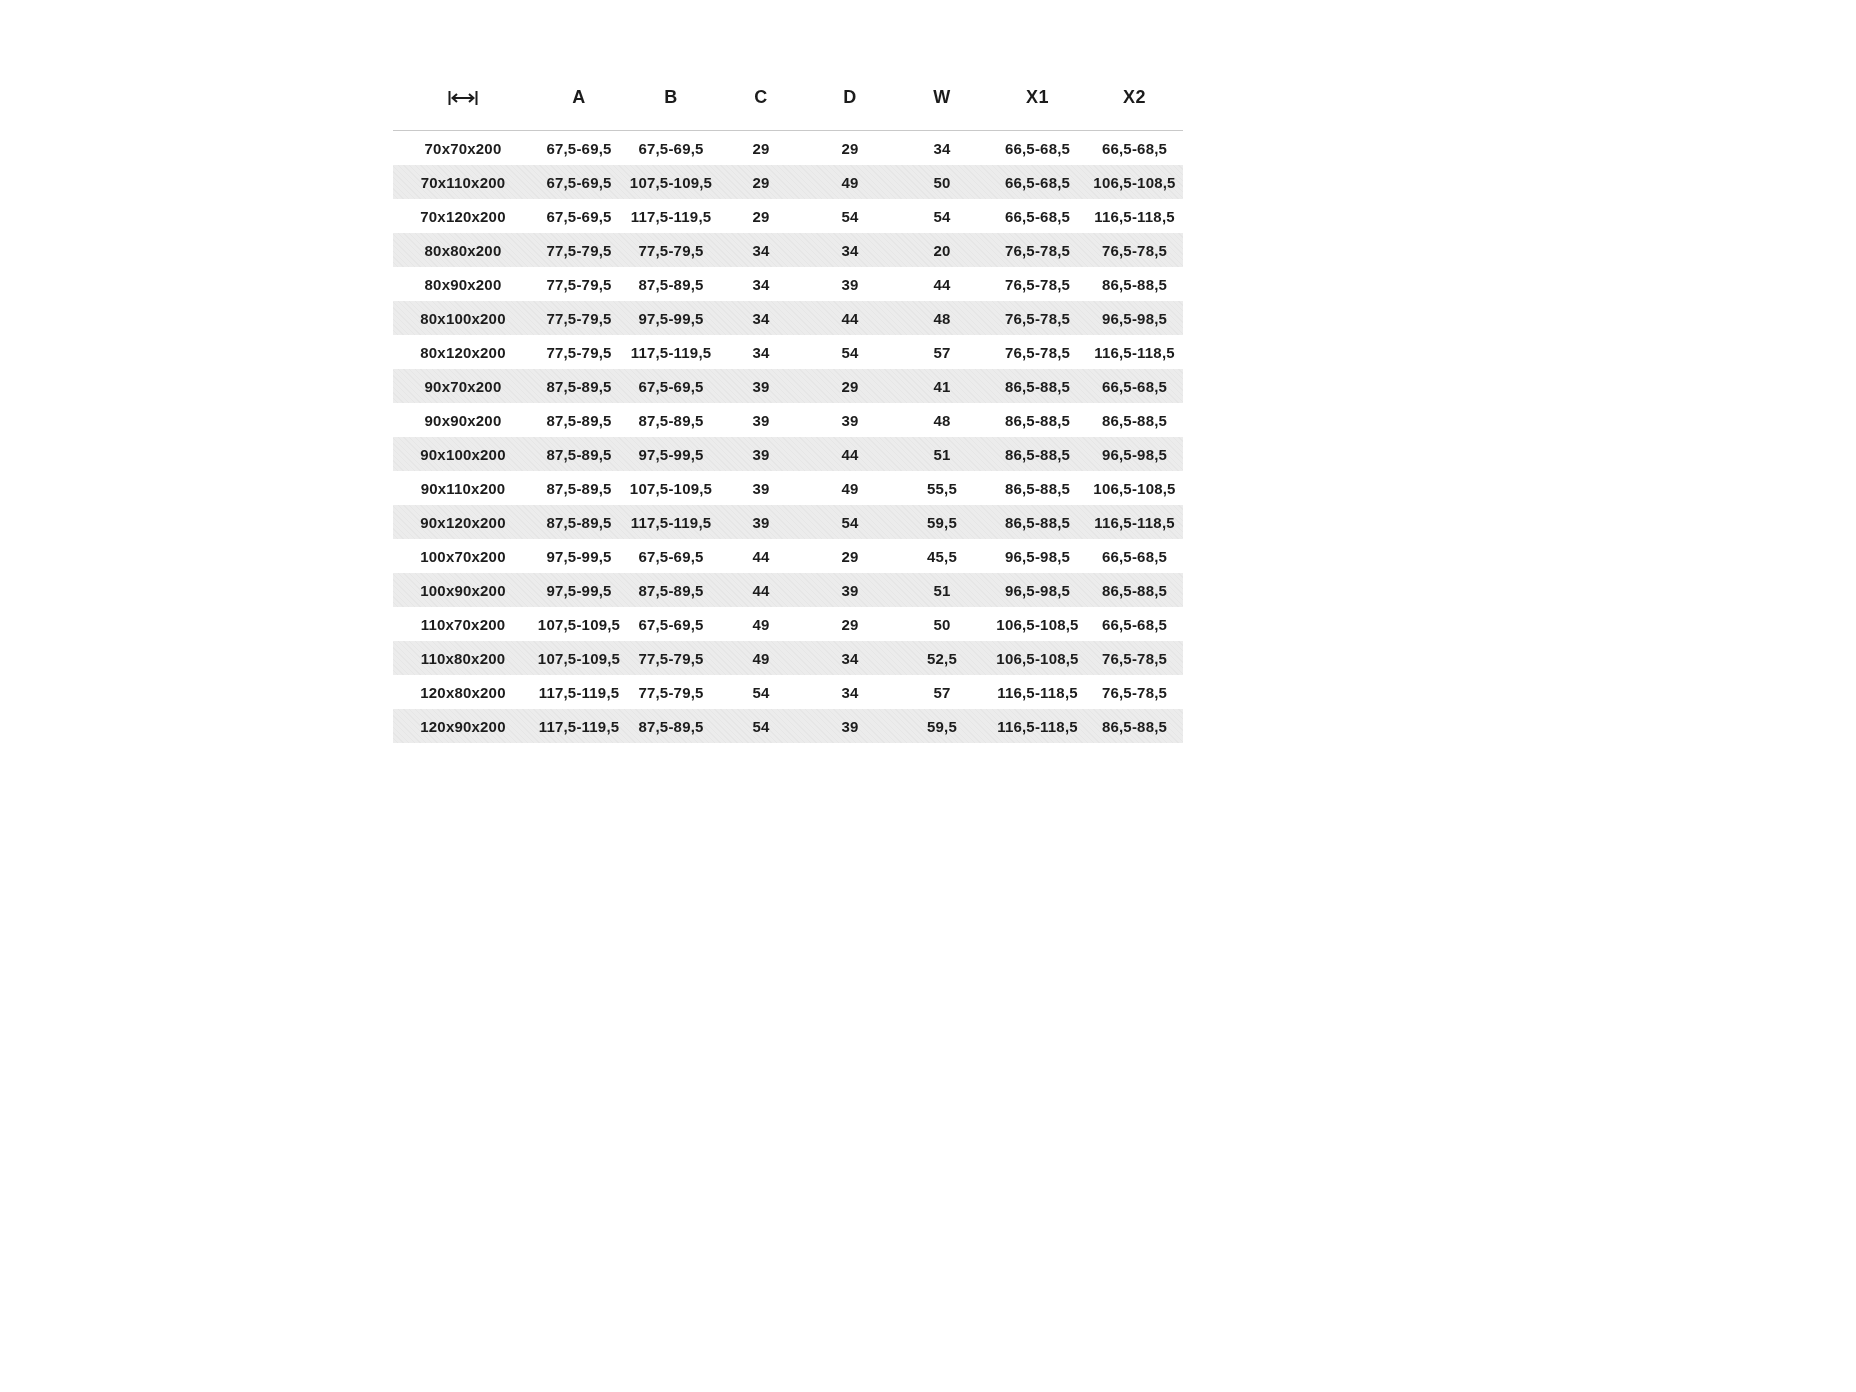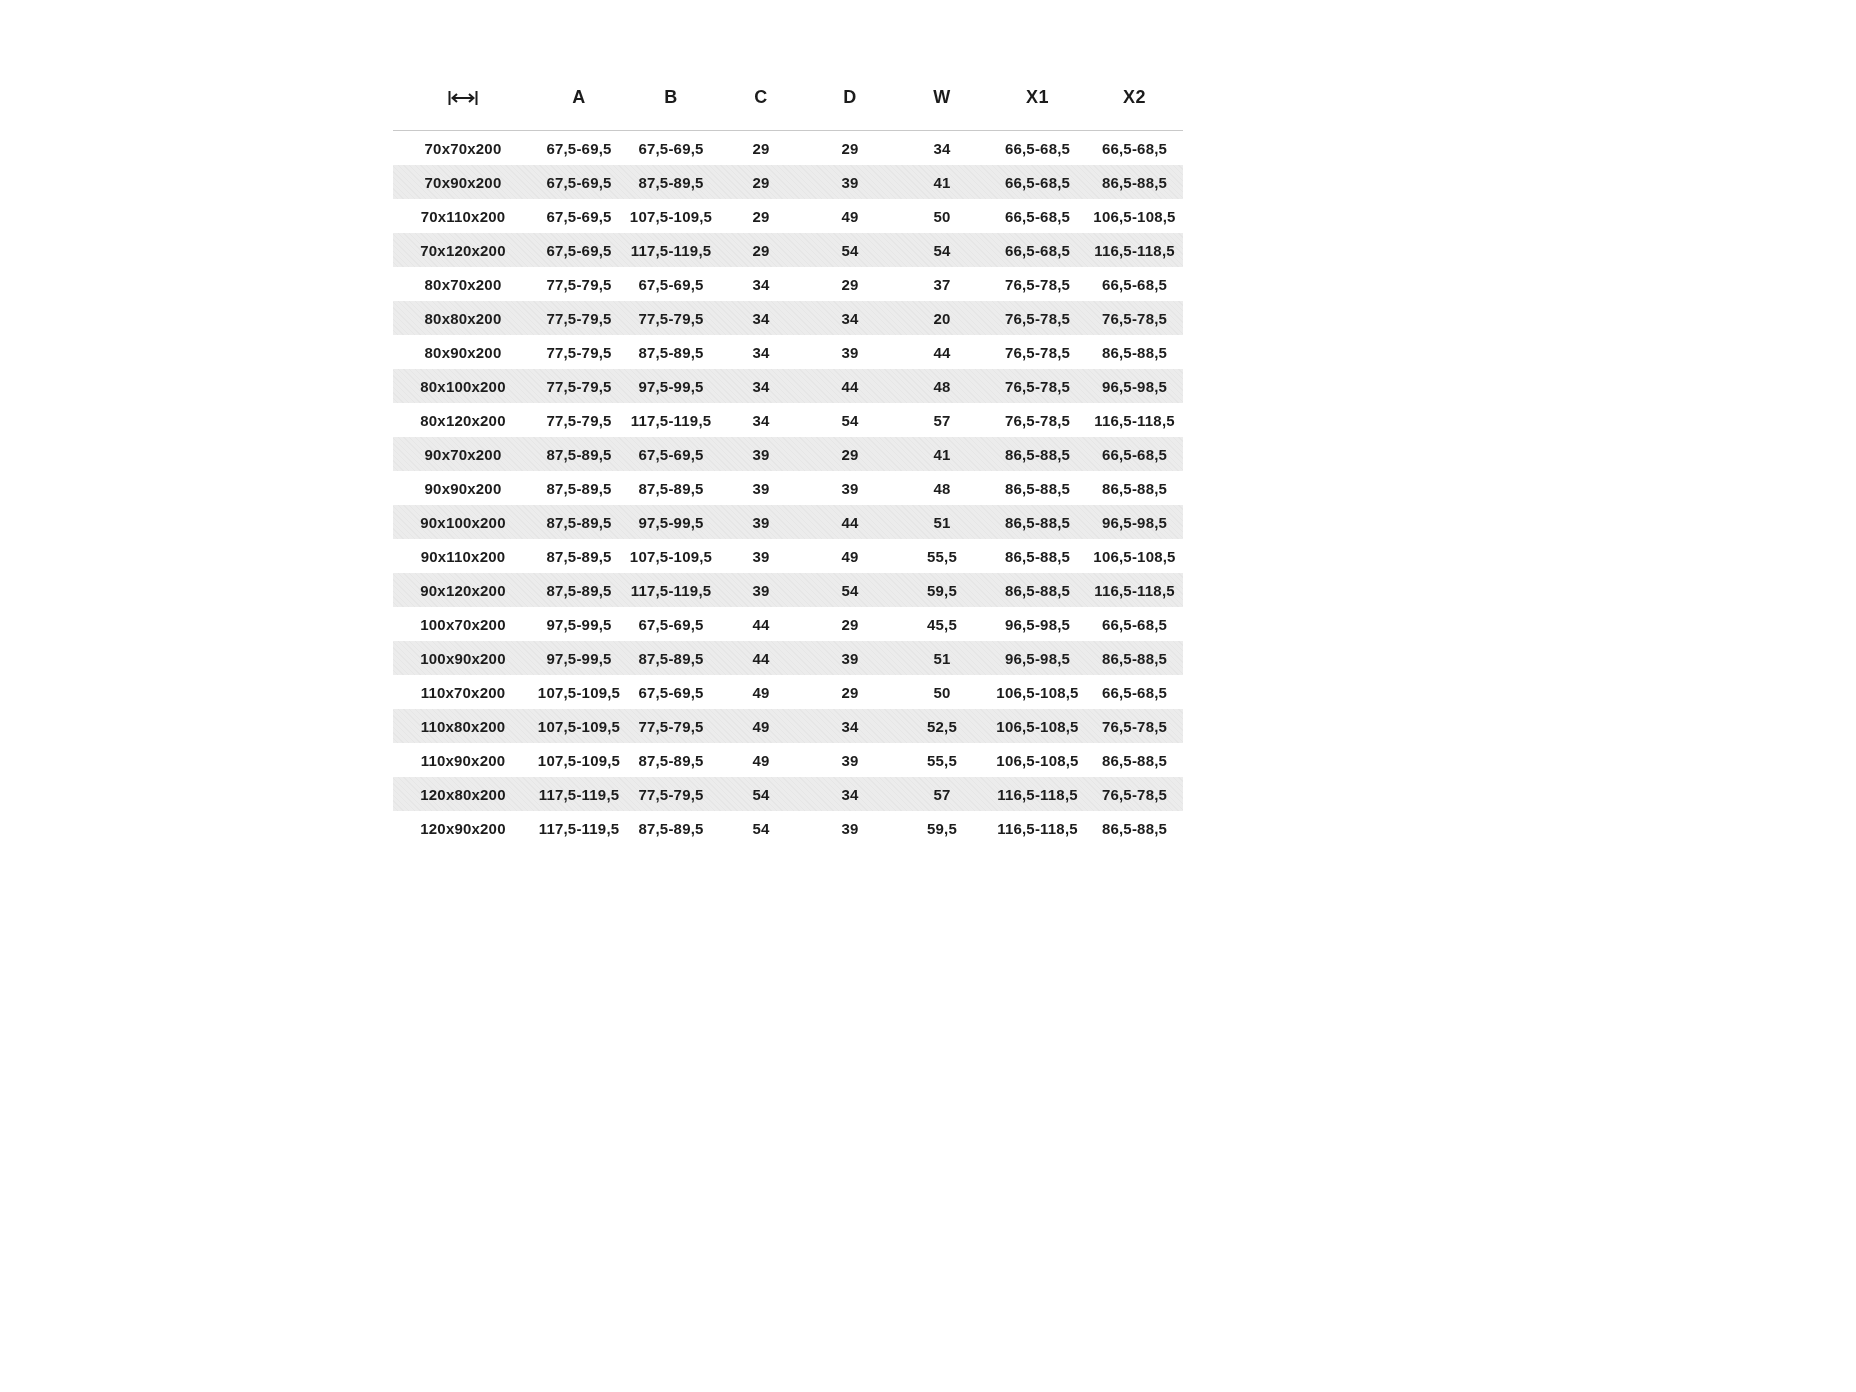--- a/index.html
+++ b/index.html
@@ -92,198 +92,168 @@
           <td>70x70x200</td>
           <td>67,5-69,5</td>
           <td>67,5-69,5</td>
           <td>29</td>
           <td>29</td>
           <td>34</td>
           <td>66,5-68,5</td>
           <td>66,5-68,5</td>
         </tr>
         <tr>
-          <td>70x90x200</td>
-          <td>67,5-69,5</td>
-          <td>87,5-89,5</td>
-          <td>29</td>
-          <td>39</td>
+          <td>70x110x200</td>
+          <td>67,5-69,5</td>
+          <td>107,5-109,5</td>
+          <td>29</td>
+          <td>49</td>
+          <td>50</td>
+          <td>66,5-68,5</td>
+          <td>106,5-108,5</td>
+        </tr>
+        <tr>
+          <td>70x120x200</td>
+          <td>67,5-69,5</td>
+          <td>117,5-119,5</td>
+          <td>29</td>
+          <td>54</td>
+          <td>54</td>
+          <td>66,5-68,5</td>
+          <td>116,5-118,5</td>
+        </tr>
+        <tr>
+          <td>80x80x200</td>
+          <td>77,5-79,5</td>
+          <td>77,5-79,5</td>
+          <td>34</td>
+          <td>34</td>
+          <td>20</td>
+          <td>76,5-78,5</td>
+          <td>76,5-78,5</td>
+        </tr>
+        <tr>
+          <td>80x90x200</td>
+          <td>77,5-79,5</td>
+          <td>87,5-89,5</td>
+          <td>34</td>
+          <td>39</td>
+          <td>44</td>
+          <td>76,5-78,5</td>
+          <td>86,5-88,5</td>
+        </tr>
+        <tr>
+          <td>80x100x200</td>
+          <td>77,5-79,5</td>
+          <td>97,5-99,5</td>
+          <td>34</td>
+          <td>44</td>
+          <td>48</td>
+          <td>76,5-78,5</td>
+          <td>96,5-98,5</td>
+        </tr>
+        <tr>
+          <td>80x120x200</td>
+          <td>77,5-79,5</td>
+          <td>117,5-119,5</td>
+          <td>34</td>
+          <td>54</td>
+          <td>57</td>
+          <td>76,5-78,5</td>
+          <td>116,5-118,5</td>
+        </tr>
+        <tr>
+          <td>90x70x200</td>
+          <td>87,5-89,5</td>
+          <td>67,5-69,5</td>
+          <td>39</td>
+          <td>29</td>
           <td>41</td>
-          <td>66,5-68,5</td>
-          <td>86,5-88,5</td>
-        </tr>
-        <tr>
-          <td>70x110x200</td>
-          <td>67,5-69,5</td>
-          <td>107,5-109,5</td>
-          <td>29</td>
-          <td>49</td>
+          <td>86,5-88,5</td>
+          <td>66,5-68,5</td>
+        </tr>
+        <tr>
+          <td>90x90x200</td>
+          <td>87,5-89,5</td>
+          <td>87,5-89,5</td>
+          <td>39</td>
+          <td>39</td>
+          <td>48</td>
+          <td>86,5-88,5</td>
+          <td>86,5-88,5</td>
+        </tr>
+        <tr>
+          <td>90x100x200</td>
+          <td>87,5-89,5</td>
+          <td>97,5-99,5</td>
+          <td>39</td>
+          <td>44</td>
+          <td>51</td>
+          <td>86,5-88,5</td>
+          <td>96,5-98,5</td>
+        </tr>
+        <tr>
+          <td>90x110x200</td>
+          <td>87,5-89,5</td>
+          <td>107,5-109,5</td>
+          <td>39</td>
+          <td>49</td>
+          <td>55,5</td>
+          <td>86,5-88,5</td>
+          <td>106,5-108,5</td>
+        </tr>
+        <tr>
+          <td>90x120x200</td>
+          <td>87,5-89,5</td>
+          <td>117,5-119,5</td>
+          <td>39</td>
+          <td>54</td>
+          <td>59,5</td>
+          <td>86,5-88,5</td>
+          <td>116,5-118,5</td>
+        </tr>
+        <tr>
+          <td>100x70x200</td>
+          <td>97,5-99,5</td>
+          <td>67,5-69,5</td>
+          <td>44</td>
+          <td>29</td>
+          <td>45,5</td>
+          <td>96,5-98,5</td>
+          <td>66,5-68,5</td>
+        </tr>
+        <tr>
+          <td>100x90x200</td>
+          <td>97,5-99,5</td>
+          <td>87,5-89,5</td>
+          <td>44</td>
+          <td>39</td>
+          <td>51</td>
+          <td>96,5-98,5</td>
+          <td>86,5-88,5</td>
+        </tr>
+        <tr>
+          <td>110x70x200</td>
+          <td>107,5-109,5</td>
+          <td>67,5-69,5</td>
+          <td>49</td>
+          <td>29</td>
           <td>50</td>
-          <td>66,5-68,5</td>
-          <td>106,5-108,5</td>
-        </tr>
-        <tr>
-          <td>70x120x200</td>
-          <td>67,5-69,5</td>
-          <td>117,5-119,5</td>
-          <td>29</td>
-          <td>54</td>
-          <td>54</td>
-          <td>66,5-68,5</td>
-          <td>116,5-118,5</td>
-        </tr>
-        <tr>
-          <td>80x70x200</td>
-          <td>77,5-79,5</td>
-          <td>67,5-69,5</td>
-          <td>34</td>
-          <td>29</td>
-          <td>37</td>
-          <td>76,5-78,5</td>
-          <td>66,5-68,5</td>
-        </tr>
-        <tr>
-          <td>80x80x200</td>
-          <td>77,5-79,5</td>
-          <td>77,5-79,5</td>
-          <td>34</td>
-          <td>34</td>
-          <td>20</td>
-          <td>76,5-78,5</td>
-          <td>76,5-78,5</td>
-        </tr>
-        <tr>
-          <td>80x90x200</td>
-          <td>77,5-79,5</td>
-          <td>87,5-89,5</td>
-          <td>34</td>
-          <td>39</td>
-          <td>44</td>
-          <td>76,5-78,5</td>
-          <td>86,5-88,5</td>
-        </tr>
-        <tr>
-          <td>80x100x200</td>
-          <td>77,5-79,5</td>
-          <td>97,5-99,5</td>
-          <td>34</td>
-          <td>44</td>
-          <td>48</td>
-          <td>76,5-78,5</td>
-          <td>96,5-98,5</td>
-        </tr>
-        <tr>
-          <td>80x120x200</td>
-          <td>77,5-79,5</td>
-          <td>117,5-119,5</td>
-          <td>34</td>
-          <td>54</td>
-          <td>57</td>
-          <td>76,5-78,5</td>
-          <td>116,5-118,5</td>
-        </tr>
-        <tr>
-          <td>90x70x200</td>
-          <td>87,5-89,5</td>
-          <td>67,5-69,5</td>
-          <td>39</td>
-          <td>29</td>
-          <td>41</td>
-          <td>86,5-88,5</td>
-          <td>66,5-68,5</td>
-        </tr>
-        <tr>
-          <td>90x90x200</td>
-          <td>87,5-89,5</td>
-          <td>87,5-89,5</td>
-          <td>39</td>
-          <td>39</td>
-          <td>48</td>
-          <td>86,5-88,5</td>
-          <td>86,5-88,5</td>
-        </tr>
-        <tr>
-          <td>90x100x200</td>
-          <td>87,5-89,5</td>
-          <td>97,5-99,5</td>
-          <td>39</td>
-          <td>44</td>
-          <td>51</td>
-          <td>86,5-88,5</td>
-          <td>96,5-98,5</td>
-        </tr>
-        <tr>
-          <td>90x110x200</td>
-          <td>87,5-89,5</td>
-          <td>107,5-109,5</td>
-          <td>39</td>
-          <td>49</td>
-          <td>55,5</td>
-          <td>86,5-88,5</td>
-          <td>106,5-108,5</td>
-        </tr>
-        <tr>
-          <td>90x120x200</td>
-          <td>87,5-89,5</td>
-          <td>117,5-119,5</td>
-          <td>39</td>
-          <td>54</td>
-          <td>59,5</td>
-          <td>86,5-88,5</td>
-          <td>116,5-118,5</td>
-        </tr>
-        <tr>
-          <td>100x70x200</td>
-          <td>97,5-99,5</td>
-          <td>67,5-69,5</td>
-          <td>44</td>
-          <td>29</td>
-          <td>45,5</td>
-          <td>96,5-98,5</td>
-          <td>66,5-68,5</td>
-        </tr>
-        <tr>
-          <td>100x90x200</td>
-          <td>97,5-99,5</td>
-          <td>87,5-89,5</td>
-          <td>44</td>
-          <td>39</td>
-          <td>51</td>
-          <td>96,5-98,5</td>
-          <td>86,5-88,5</td>
-        </tr>
-        <tr>
-          <td>110x70x200</td>
-          <td>107,5-109,5</td>
-          <td>67,5-69,5</td>
-          <td>49</td>
-          <td>29</td>
-          <td>50</td>
           <td>106,5-108,5</td>
           <td>66,5-68,5</td>
         </tr>
         <tr>
           <td>110x80x200</td>
           <td>107,5-109,5</td>
           <td>77,5-79,5</td>
           <td>49</td>
           <td>34</td>
           <td>52,5</td>
           <td>106,5-108,5</td>
           <td>76,5-78,5</td>
-        </tr>
-        <tr>
-          <td>110x90x200</td>
-          <td>107,5-109,5</td>
-          <td>87,5-89,5</td>
-          <td>49</td>
-          <td>39</td>
-          <td>55,5</td>
-          <td>106,5-108,5</td>
-          <td>86,5-88,5</td>
         </tr>
         <tr>
           <td>120x80x200</td>
           <td>117,5-119,5</td>
           <td>77,5-79,5</td>
           <td>54</td>
           <td>34</td>
           <td>57</td>
           <td>116,5-118,5</td>
           <td>76,5-78,5</td>

